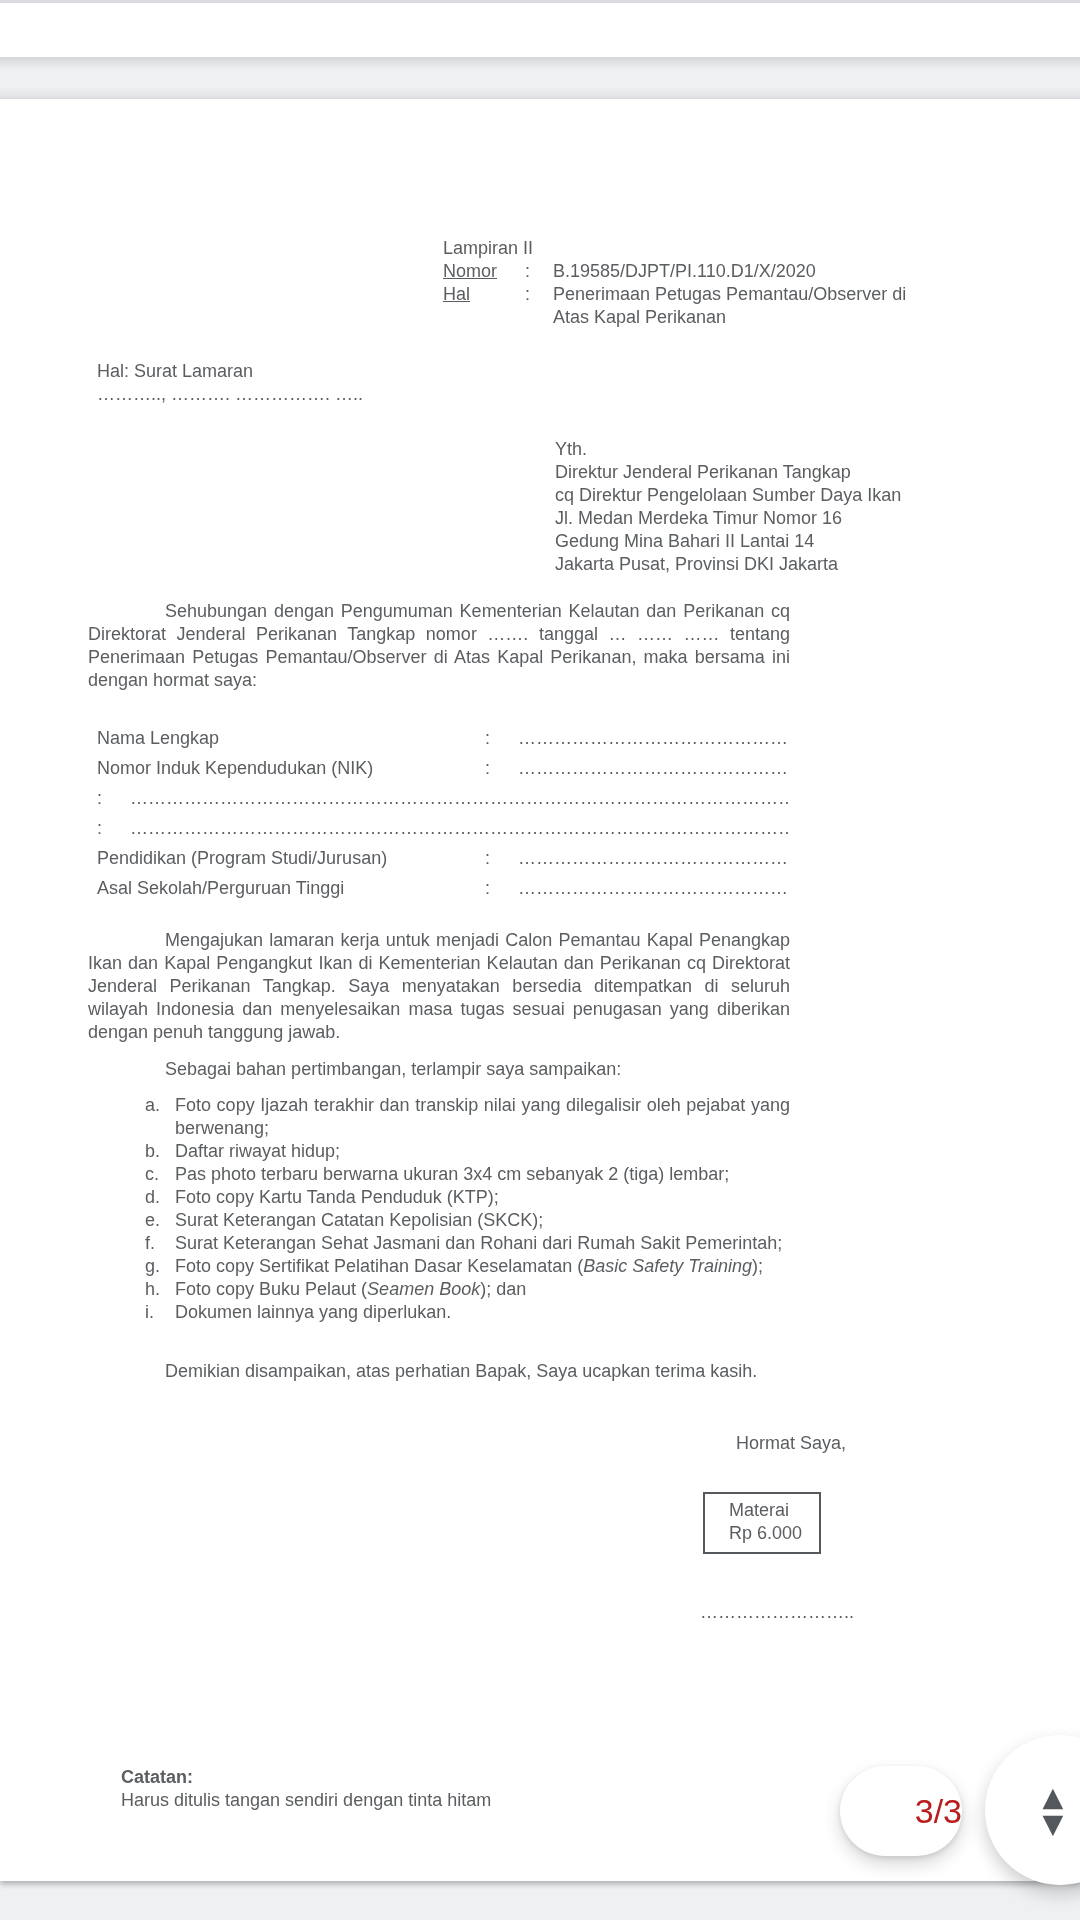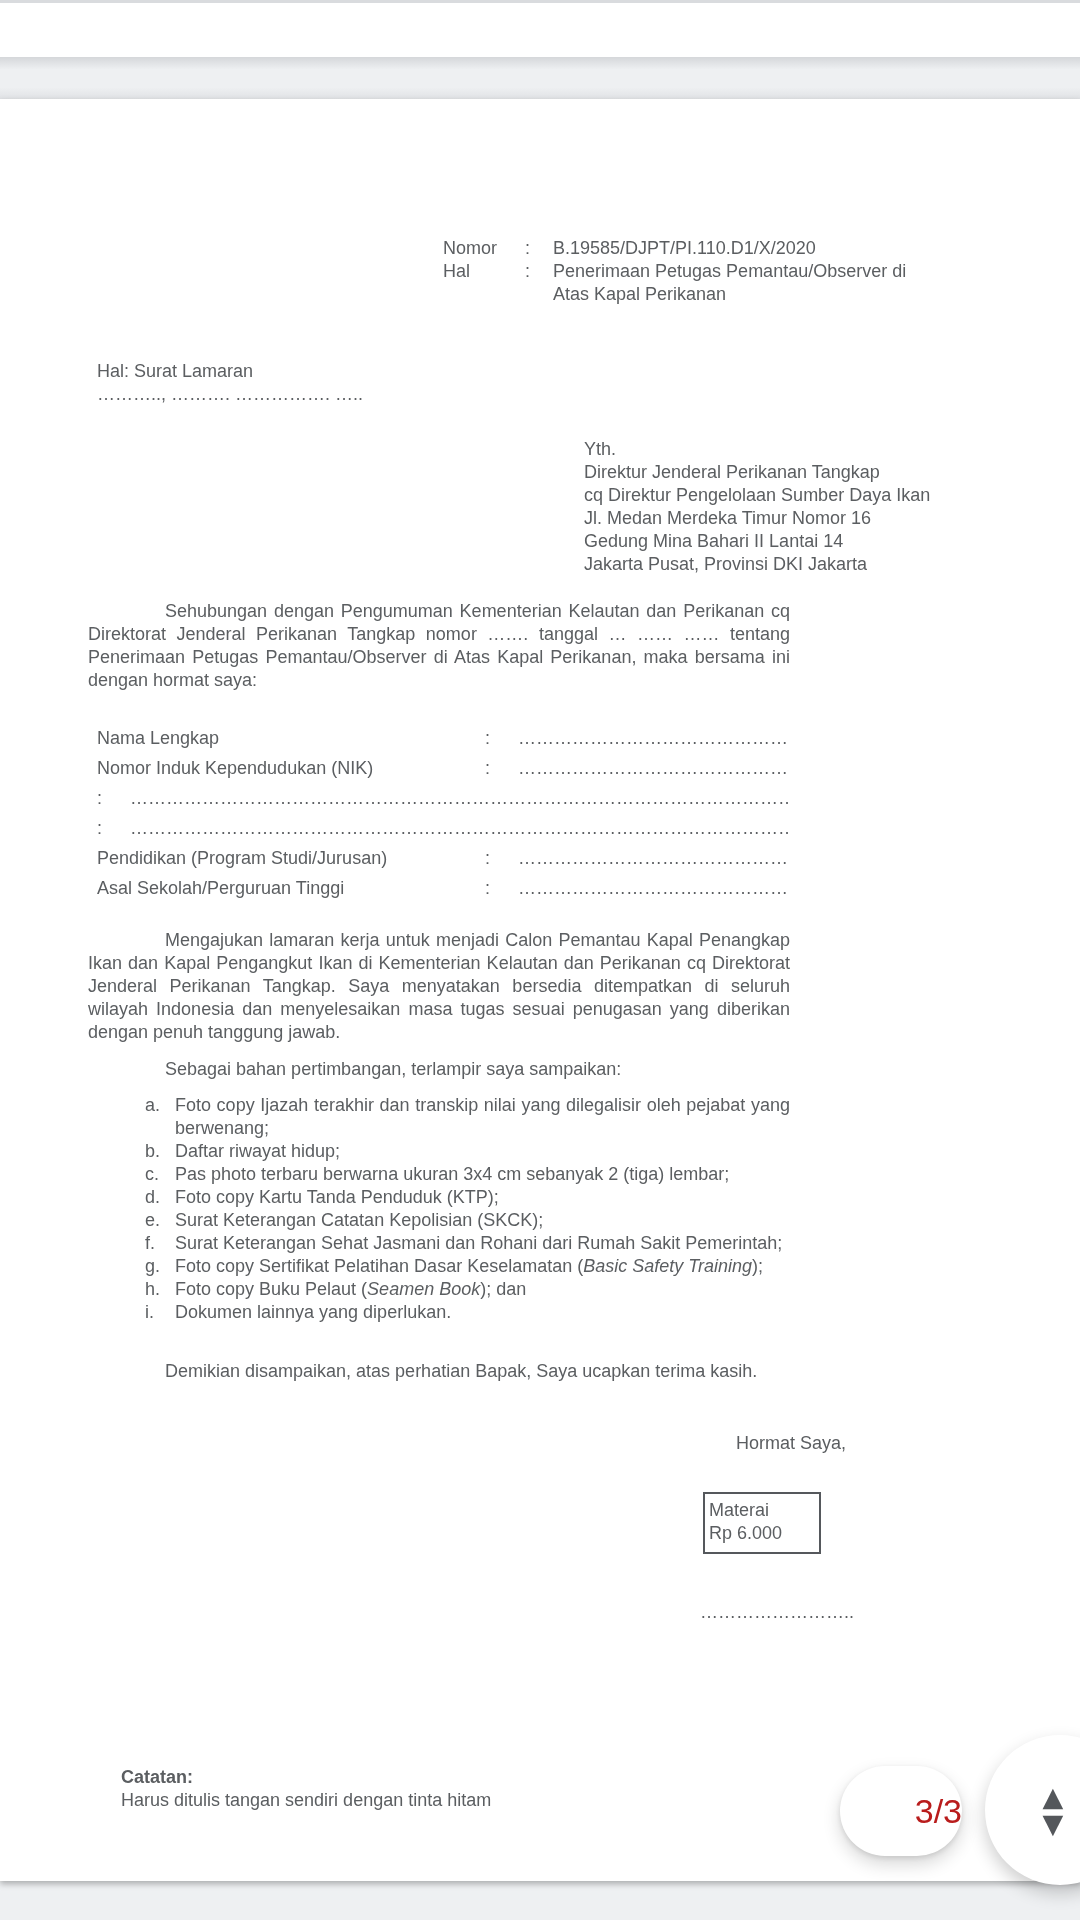--- a/index.html
+++ b/index.html
@@ -30,28 +30,28 @@
   
   .page {
     position:absolute; top:99px; left:0;
     width:1080px; height:1782px;
     background:#ffffff;
     box-shadow:0 3px 6px rgba(0,0,0,0.28);
     font-size:18px; line-height:23px;
   }
   .hdr { position:absolute; left:443px; top:138px; width:400px; }
   .hdr-row { display:flex; }
-  .hdr-label { width:82px; flex:0 0 82px; }
+  .hdr-label { width:82px; flex:0 0 82px;text-decoration:underline; }
   .hdr-colon { width:28px; flex:0 0 28px; }
   .hdr-val div, .hdr-val { white-space:nowrap; }
   .subject-row {
     position:absolute; left:97px; top:261px; width:693px;
     display:flex; justify-content:space-between;flex-direction:column;
   }
-  .addr { position:absolute; left:555px; top:339px; white-space:nowrap;margin-left:29px; }
+  .addr { position:absolute; left:555px; top:339px; white-space:nowrap; }
   .para {
     position:absolute; left:88px; width:702px;
     text-align:justify; text-indent:77px;
   }
   .p1 { top:501px; }
   .p2 { top:830px; }
   .att-intro { position:absolute; left:88px; top:959px; width:702px; text-indent:77px; }
   .closing-line { position:absolute; left:88px; top:1261px; width:702px; text-indent:77px; }
   .form { position:absolute; left:97px; top:628px; width:693px; }
   .form-row { display:flex; height:30px; }
@@ -61,21 +61,21 @@
   .atts { position:absolute; left:145px; top:995px; width:645px; }
   .att-row { display:flex; }
   .att-letter { width:30px; flex:0 0 30px; }
   .att-text { flex:1; text-align:justify; }
   .it { font-style:italic; }
   .signoff { position:absolute; left:702px; top:1333px;margin-left:34px; }
   .materai {
     position:absolute; left:703px; top:1393px;
     width:118px; height:62px;
     border:2px solid #55585c; box-sizing:border-box;
-    padding:5px 0 0 4px;
+    padding:5px 0 0 24px;
   }
   .sigdots { position:absolute; left:700px; top:1502px; }
   .note { position:absolute; left:97px; top:1667px;margin-left:24px; }
   .note-title { font-weight:bold; }
   
   .page-pill {
     position:absolute; left:840px; top:1766px;
     width:122px; height:90px; border-radius:45px;
     background:#ffffff;
     box-shadow:0 8px 18px rgba(0,0,0,0.16), 0 2px 5px rgba(0,0,0,0.10);
@@ -100,20 +100,21 @@
 <body>
 
 <div class="screen">
 
   <div class="prev-page"></div>
   <div class="page-gap"></div>
 
   <div class="page">
 
     <div class="hdr">
+      <div>Lampiran II</div>
       <div class="hdr-row">
         <span class="hdr-label">Nomor</span>
         <span class="hdr-colon">:</span>
         <span class="hdr-val">B.19585/DJPT/PI.110.D1/X/2020</span>
       </div>
       <div class="hdr-row">
         <span class="hdr-label">Hal</span>
         <span class="hdr-colon">:</span>
         <span class="hdr-val">
           <div>Penerimaan Petugas Pemantau/Observer di</div>

